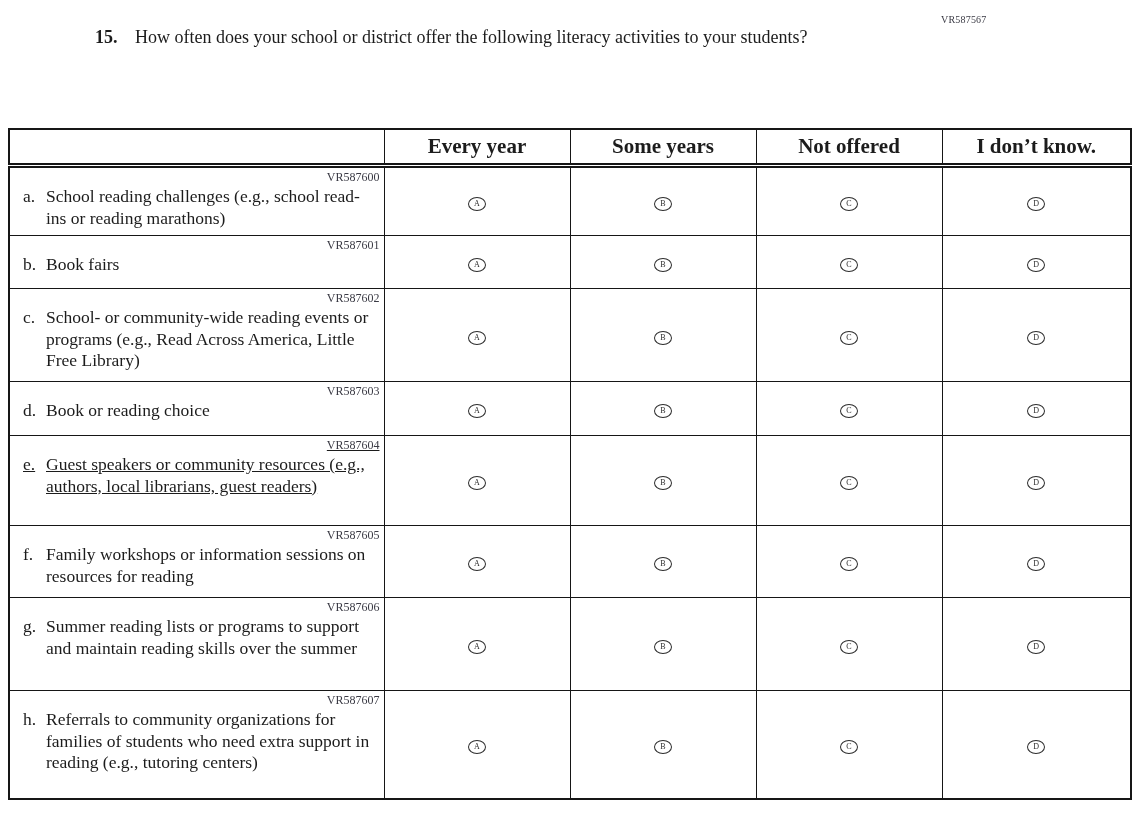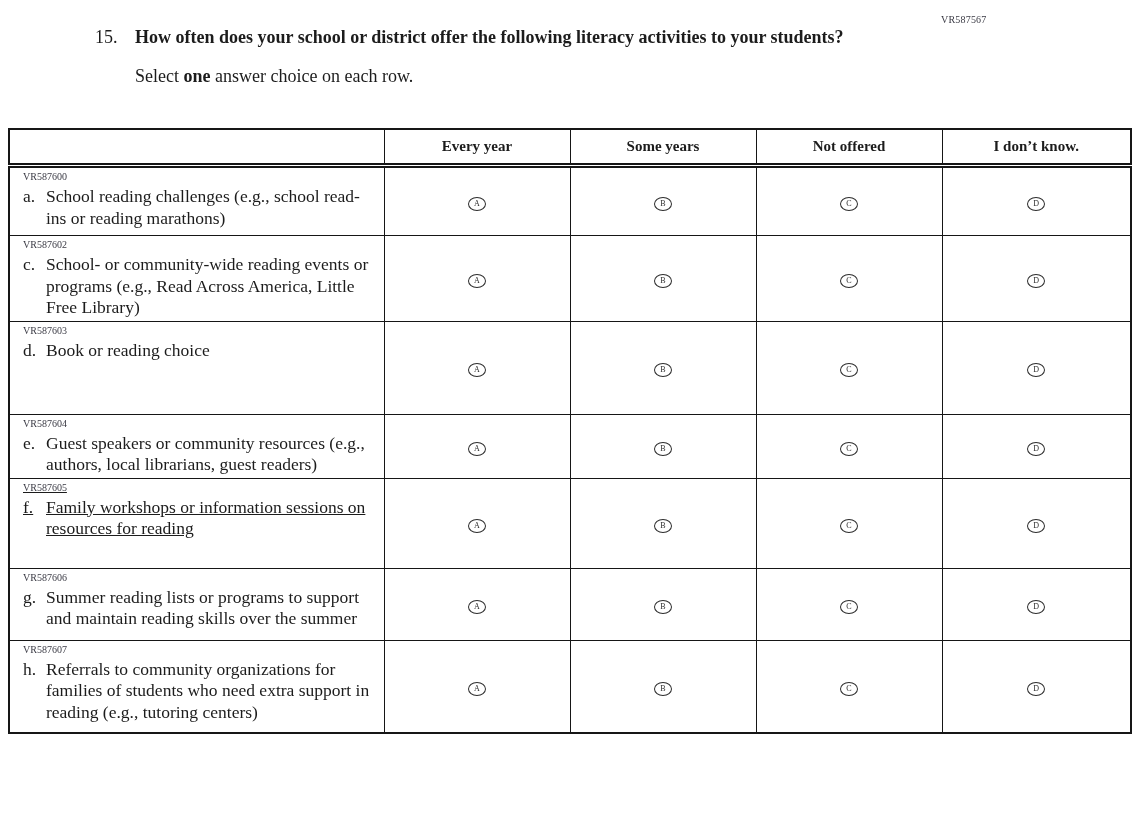--- a/index.html
+++ b/index.html
@@ -23,25 +23,24 @@
     top: 26px;
     width: 780px;
   }
   .question-line {
     display: flex;
     font-size: 18px;
     line-height: 22px;
   }
   .question-number {
     flex: 0 0 40px;
-    font-weight: normal;
+    font-weight: bold;
   }
   .question-text {
     width: 728px;
-    font-weight: bold;
   }
   .instruction-line {
     margin-top: 17px;
     margin-left: 40px;
     font-size: 18px;
     line-height: 22px;
   }
   .form-code {
     position: absolute;
     left: 925px;
@@ -66,21 +65,21 @@
   }
   table.survey-table {
     border-width: 2px;
   }
   .survey-table col.c-label  { width: 375px; }
   .survey-table col.c-opt    { width: 186px; }
   .survey-table col.c-opt-last { width: 189px; }
 
   .survey-table thead th {
     height: 33px;
-    font-size: 15px;
+    font-size: 21px;
     font-weight: bold;
     text-align: center;
     vertical-align: middle;
     border-bottom: 5px double #161616;
     padding: 0;
   }
 
   
   .survey-table tbody tr:nth-child(1) { height: 70px; }
   .survey-table tbody tr:nth-child(2) { height: 53px; }
@@ -89,21 +88,22 @@
   .survey-table tbody tr:nth-child(5) { height: 90px; text-decoration: underline; }
   .survey-table tbody tr:nth-child(6) { height: 72px; }
   .survey-table tbody tr:nth-child(7) { height: 93px; padding-left: 8px; }
   .survey-table tbody tr:nth-child(8) { height: 108px; border-radius: 28px; }
 
   .label-cell {
     vertical-align: top;
     padding: 2px 4px 2px 13px;
   }
   .vr-code {
-    font-size: 10px;
+    text-align: right;
+    font-size: 12px;
     line-height: 12px;
     color: #3a3a44;
     margin: 1px 0 3px 0;
   }
   .item-label {
     display: flex;
     font-size: 17.5px;
     line-height: 21.5px;
   }
   .item-letter {
@@ -138,25 +138,20 @@
 </style>
 </head>
 <body>
 
 <div class="form-code">VR587567</div>
 
 <div class="question-block">
   <div class="question-line">
     <span class="question-number">15.</span>
     <span class="question-text">How often does your school or district offer the following literacy activities to your students?</span>
-  </div>
-  <div class="instruction-line">
-    <span>Select</span>
-    <b>one</b>
-    <span>answer choice on each row.</span>
   </div>
 </div>
 
 <table class="survey-table">
   <colgroup>
     <col class="c-label">
     <col class="c-opt">
     <col class="c-opt">
     <col class="c-opt">
     <col class="c-opt-last">
@@ -187,20 +182,41 @@
           </span></td>
         <td class="bubble-cell"><span class="bubble">
             <span class="bubble-letter">C</span>
           </span></td>
         <td class="bubble-cell"><span class="bubble">
             <span class="bubble-letter">D</span>
           </span></td>
       </tr>
       <tr>
         <td class="label-cell">
+          <div class="vr-code">VR587601</div>
+          <div class="item-label">
+            <span class="item-letter">b.</span>
+            <span class="item-text">Book fairs</span>
+          </div>
+        </td>
+        <td class="bubble-cell"><span class="bubble">
+            <span class="bubble-letter">A</span>
+          </span></td>
+        <td class="bubble-cell"><span class="bubble">
+            <span class="bubble-letter">B</span>
+          </span></td>
+        <td class="bubble-cell"><span class="bubble">
+            <span class="bubble-letter">C</span>
+          </span></td>
+        <td class="bubble-cell"><span class="bubble">
+            <span class="bubble-letter">D</span>
+          </span></td>
+      </tr>
+      <tr>
+        <td class="label-cell">
           <div class="vr-code">VR587602</div>
           <div class="item-label">
             <span class="item-letter">c.</span>
             <span class="item-text">School- or community-wide reading events or programs (e.g., Read Across America, Little Free Library)</span>
           </div>
         </td>
         <td class="bubble-cell"><span class="bubble">
             <span class="bubble-letter">A</span>
           </span></td>
         <td class="bubble-cell"><span class="bubble">

